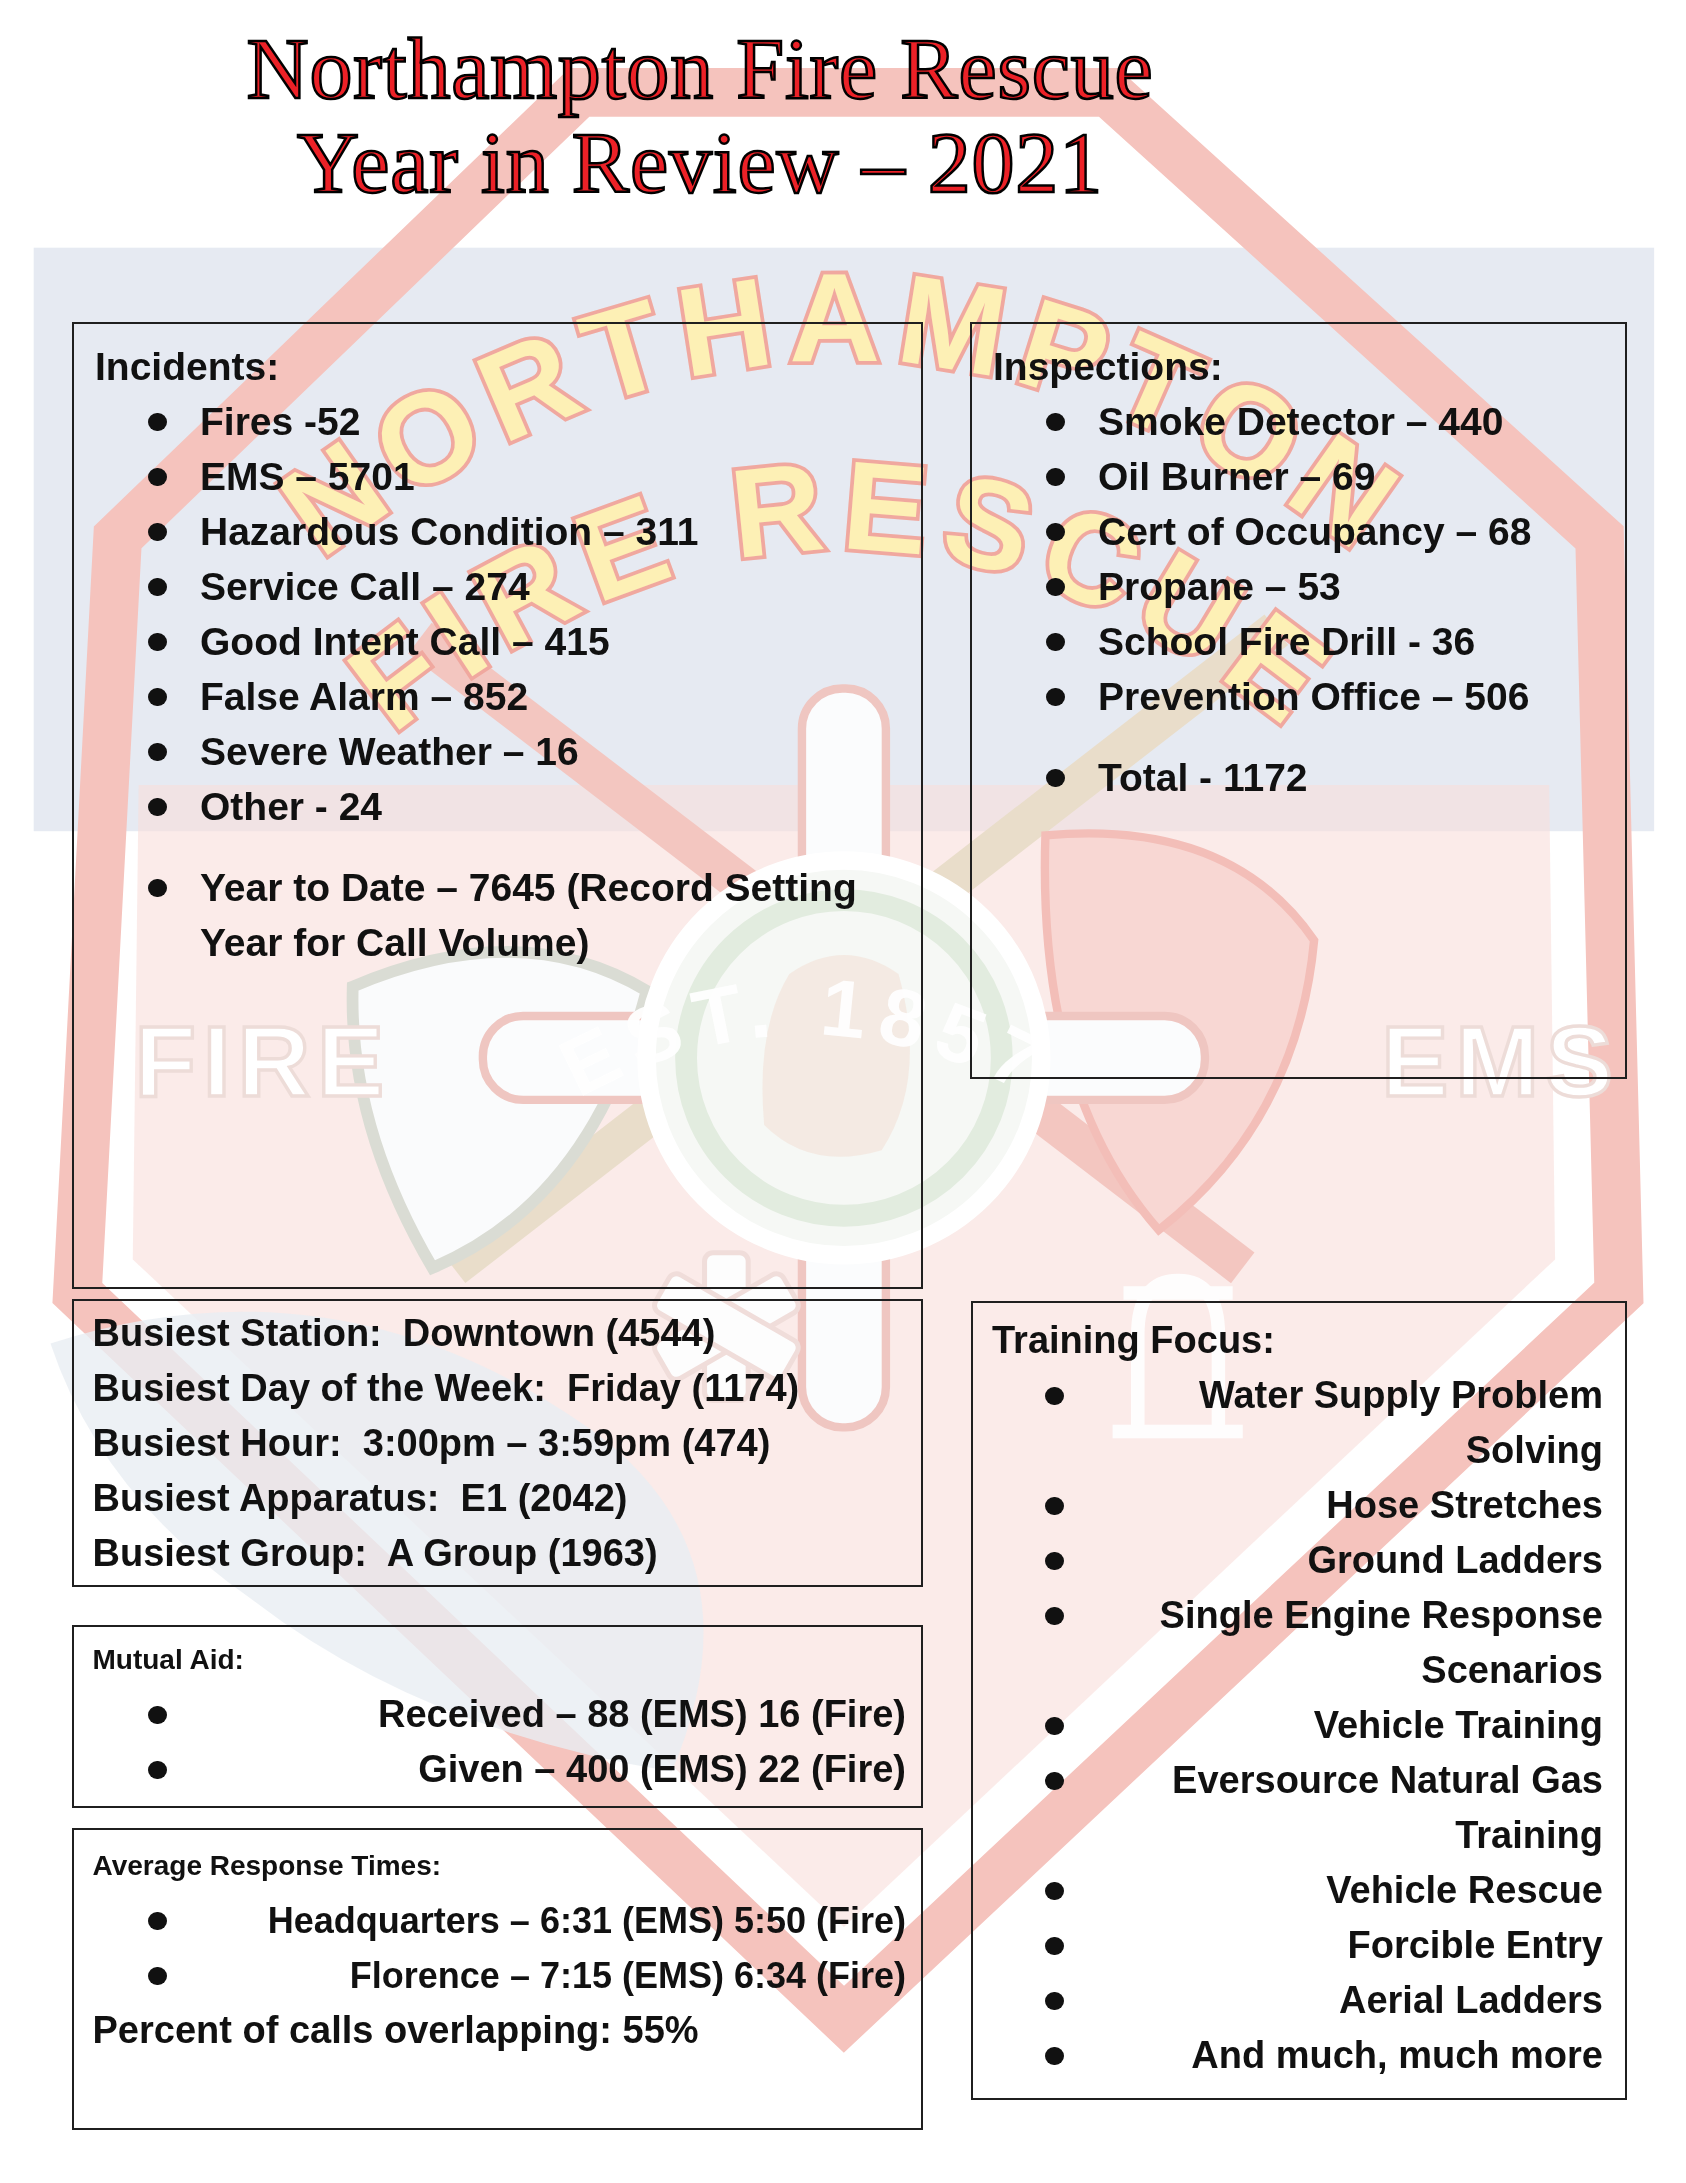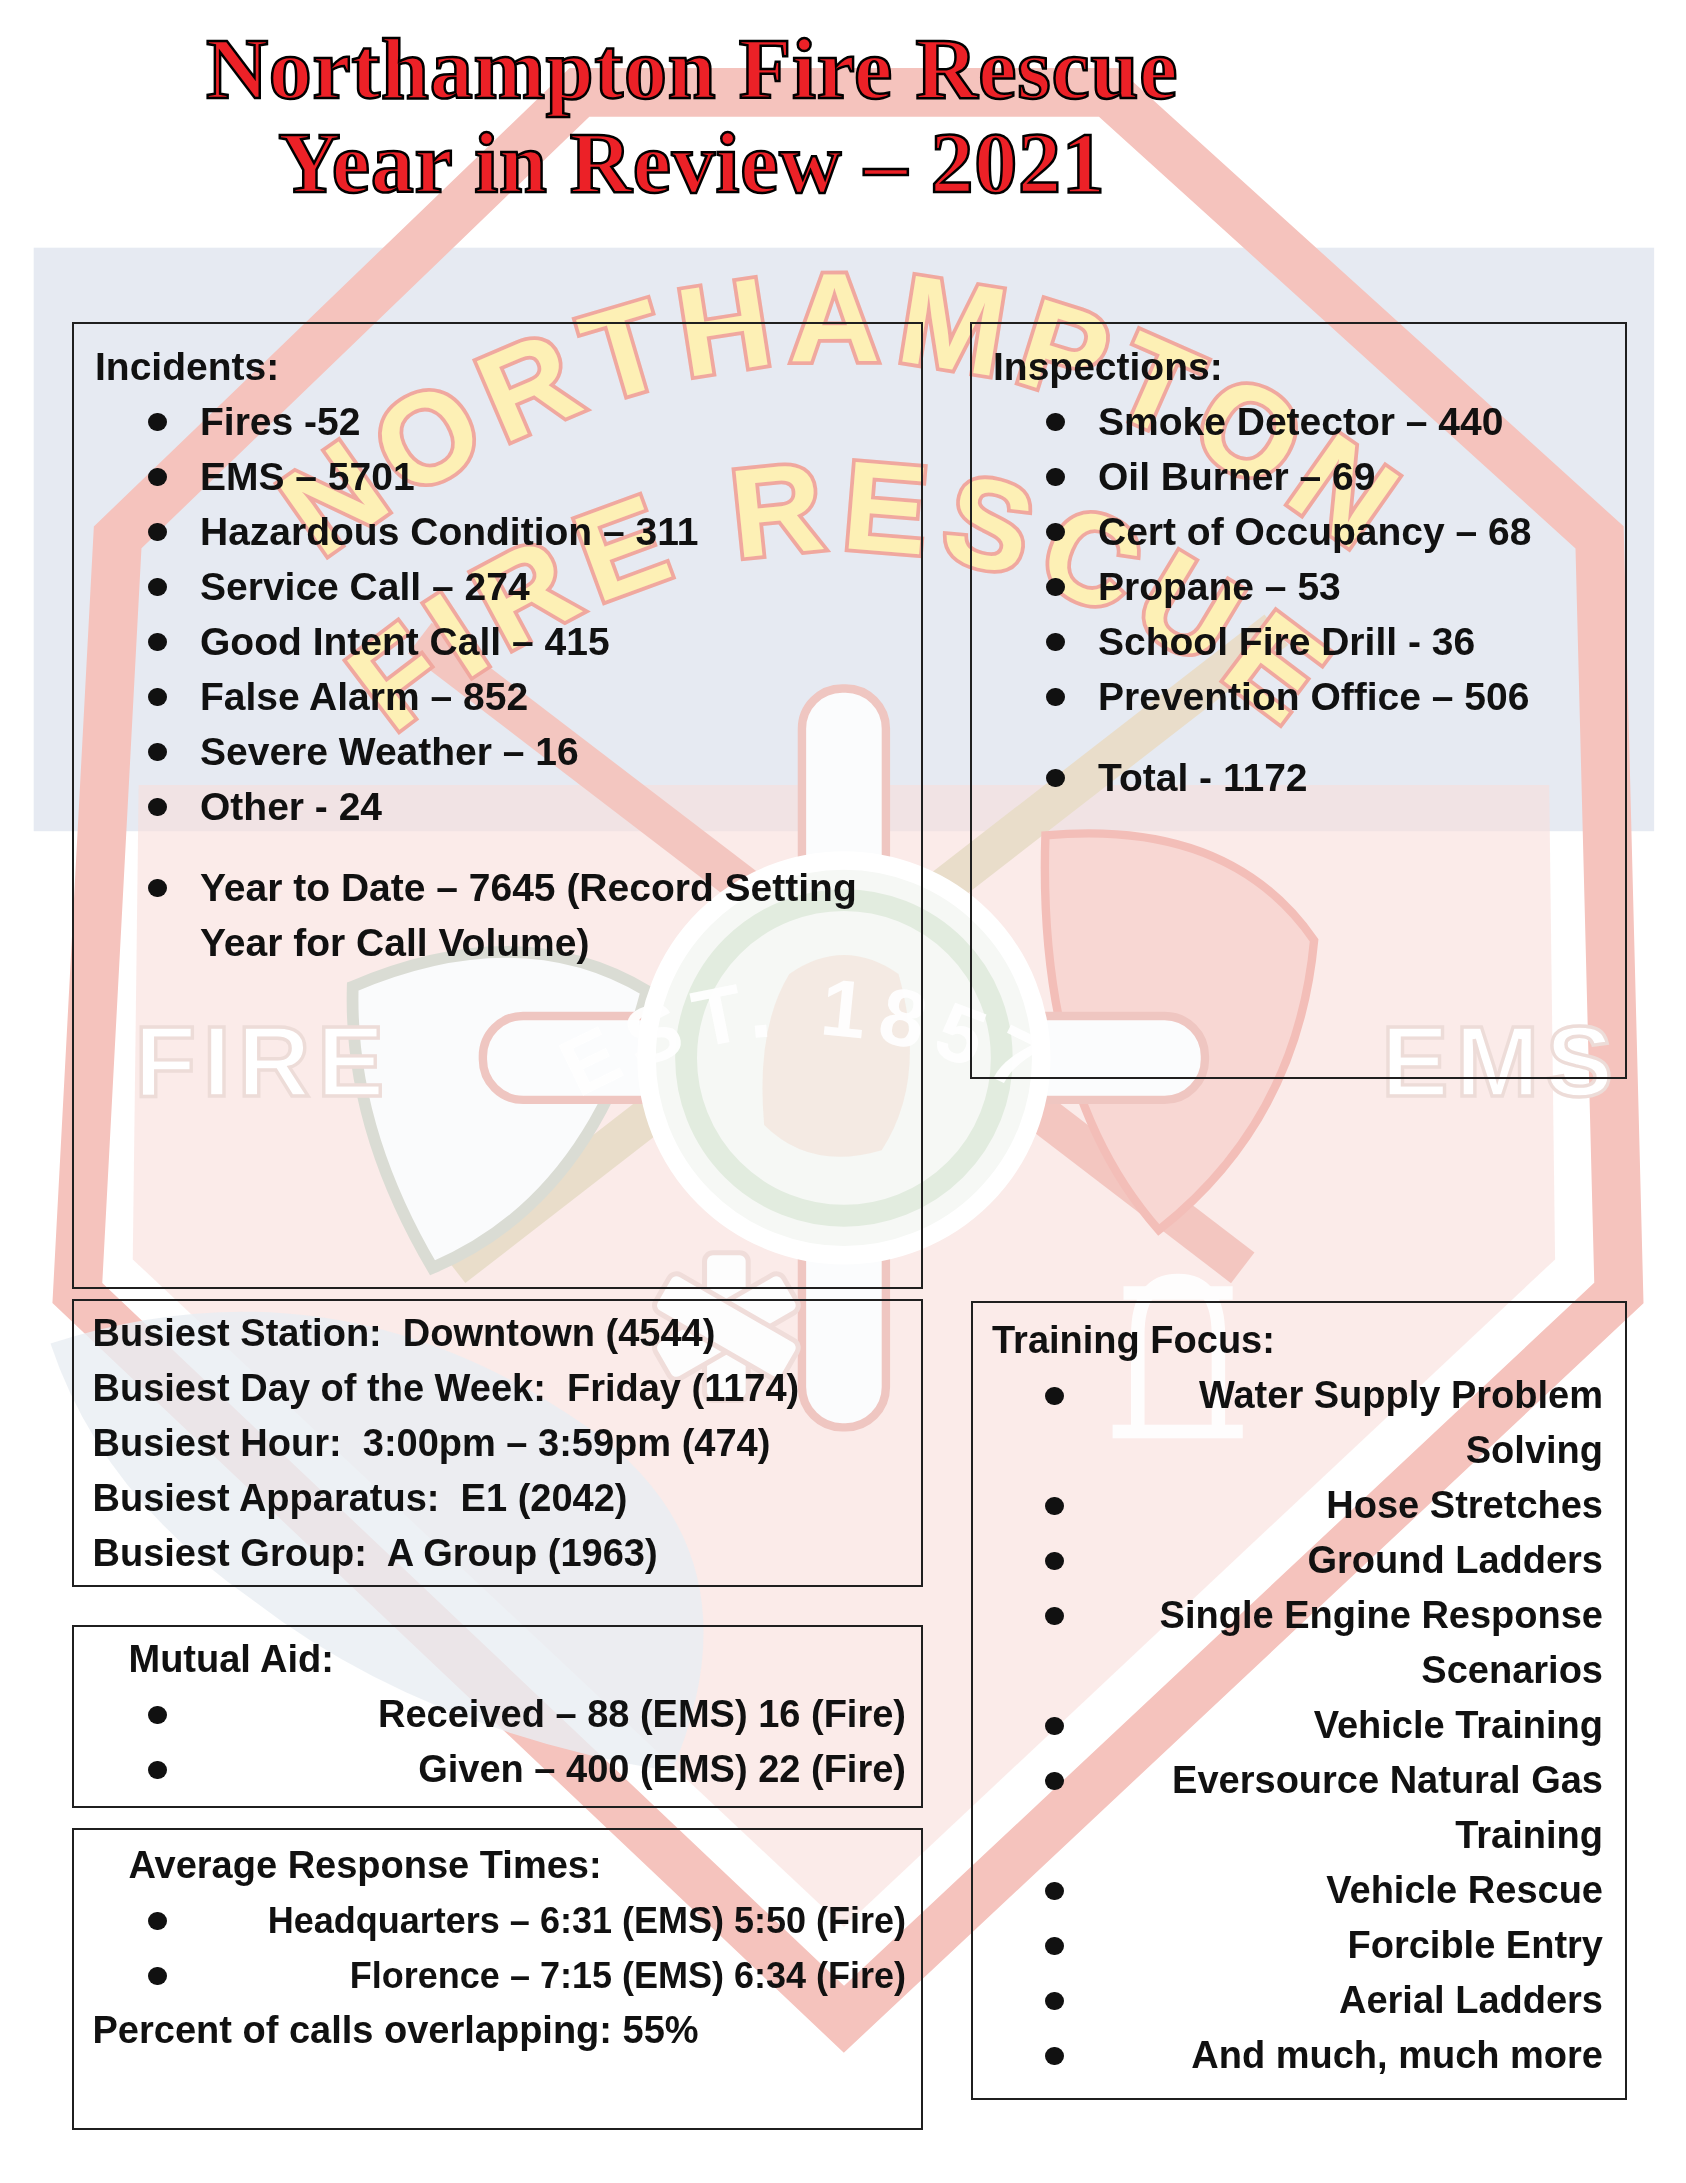--- a/index.html
+++ b/index.html
@@ -8,24 +8,24 @@
     width:1687px;height:2183px;
     background:#ffffff;
     overflow:hidden;
     font-family:"Liberation Sans", sans-serif;
     color:#111111;
   }
   .watermark{
     position:absolute;left:0;top:0;width:1687px;height:2183px;z-index:0;
   }
   .title-block{
-    position:absolute;left:0;top:22px;width:1384px;z-index:2;
+    position:absolute;left:8px;top:22px;width:1384px;z-index:2;
     text-align:center;
     font-family:"Liberation Serif", serif;
-    font-weight:bold;
+    font-weight:normal;
     font-size:86px;
     line-height:94px;
     letter-spacing:0.8px;
     color:#ec2127;
     -webkit-text-stroke:2.5px #000000;
   }
   .box{
     position:absolute;z-index:1;
     border:2.5px solid #1f1f1f;
     background:transparent;
@@ -52,21 +52,21 @@
   .nowrap{white-space:nowrap !important;}
   
   .incidents{left:72px;top:322px;width:851px;height:967px;padding-top:15px;}
   .inspections{left:970px;top:322px;width:657px;height:757px;padding-top:15px;}
   .inspections li{font-size:39px;}
   .gap-before{margin-top:26px;}
   
   .busiest{left:72px;top:1299px;width:851px;height:288px;padding-top:5px;}
   .busiest .plain-line{padding-left:18.5px;font-size:38px;line-height:55px;}
   .mutual{left:72px;top:1625px;width:851px;height:183px;padding-top:5px;}
-  .mutual h2,.response h2{font-size:38px;padding-left:18.5px;margin-left:36px;}
+  .mutual h2,.response h2{font-size:28px;padding-left:18.5px;}
   .mutual li,.response li,.training li{font-size:38px;line-height:55px;text-align:right;}
   .response{left:72px;top:1828px;width:851px;height:302px;padding-top:8.4px;}
   .response li{font-size:36px;}
   .response .footer-line{padding-left:18.5px;font-size:38px;line-height:55px;}
   
   .training{left:971px;top:1301px;width:656px;height:799px;padding-top:10px;}
   .training h2{font-size:38px;padding-left:19px;}
   .training li{padding-left:122px;padding-right:22px;}
   .training li::before{left:72px;}
 </style>

